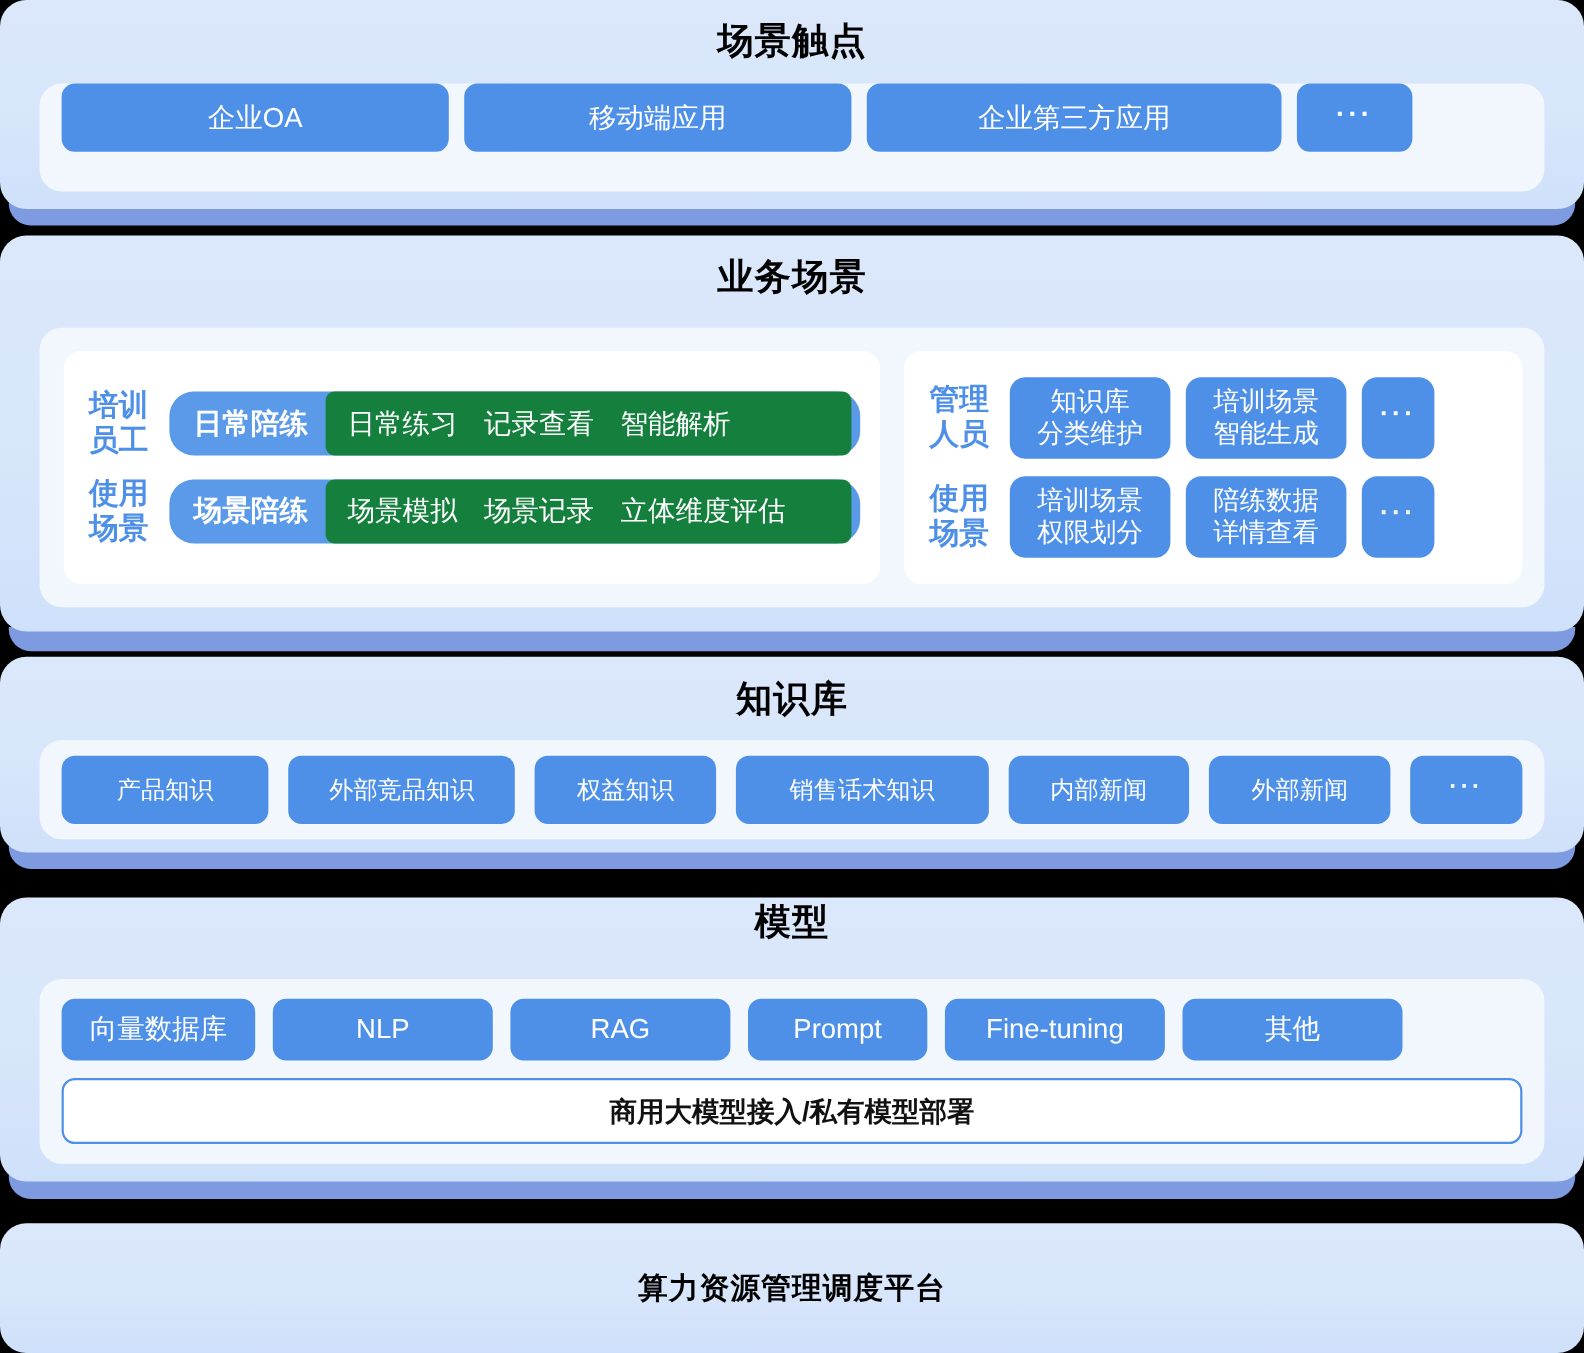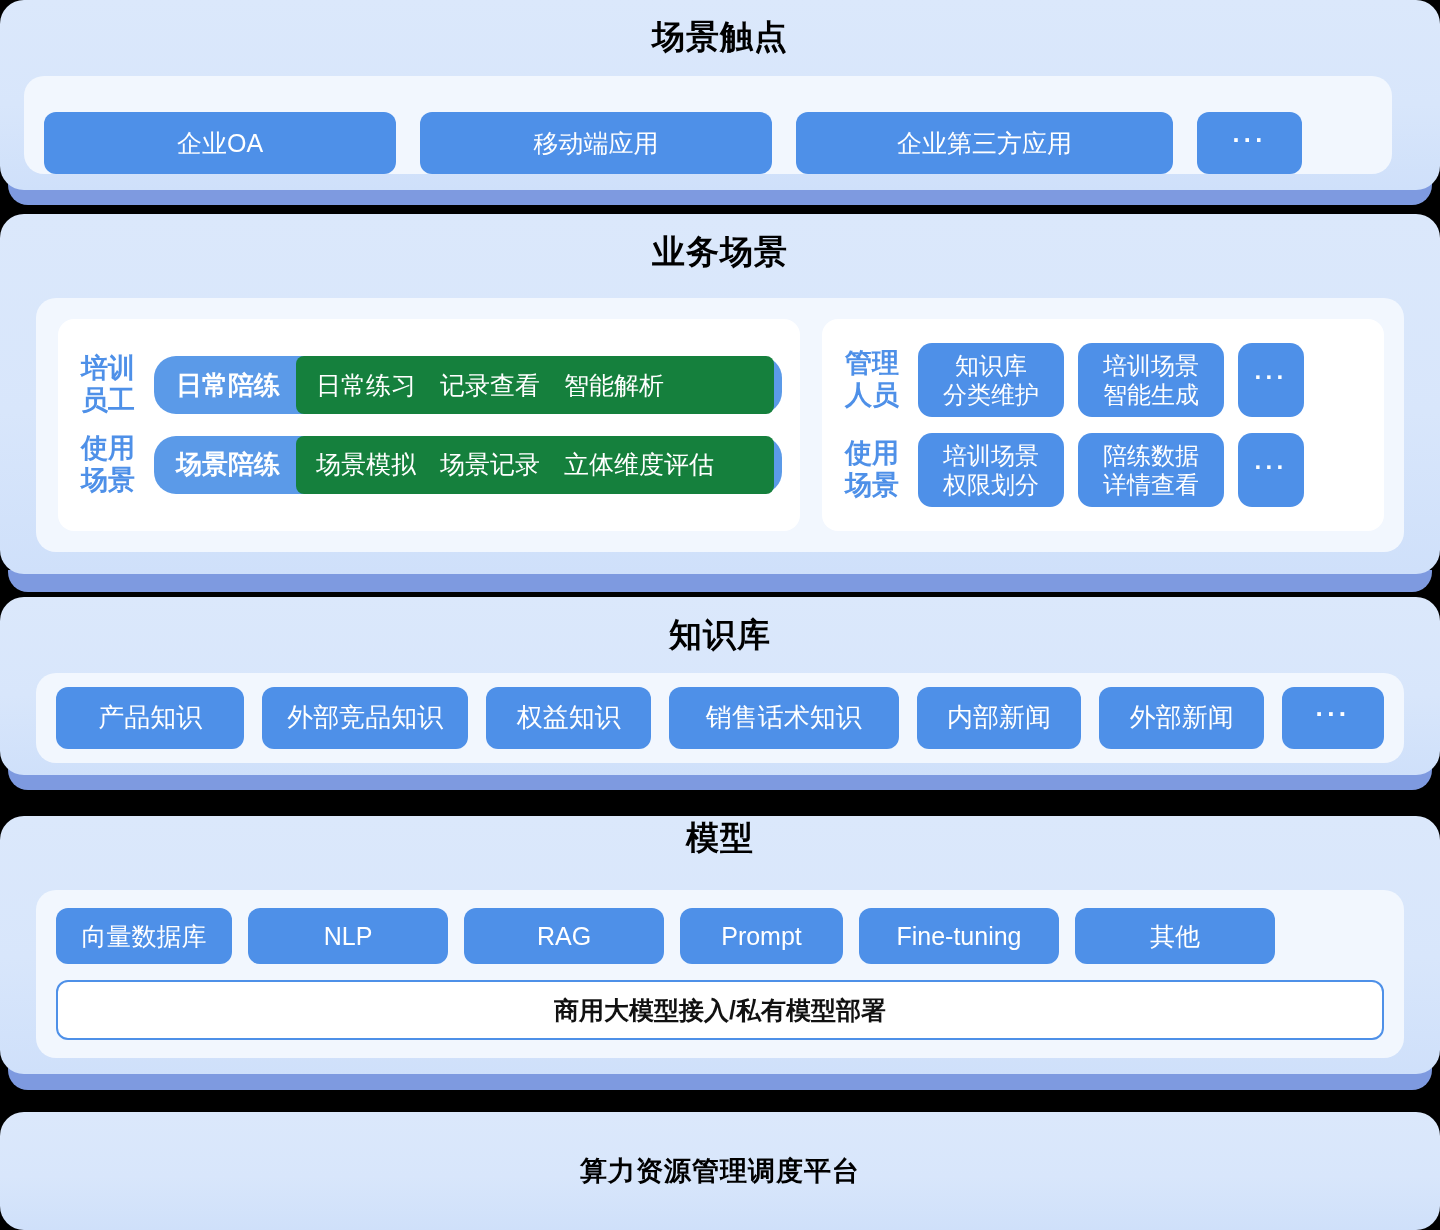--- a/index.html
+++ b/index.html
@@ -85,23 +85,23 @@
     letter-spacing: 3px;
     font-weight: 700;
     padding-bottom: 6px;
   }
 
   
   #sec-touchpoints { top: 0px; height: 205px; }
   #sec-touchpoints .layer-panel { height: 190px; }
   #sec-touchpoints .layer-title { font-size: 33px; padding-top: 15px; }
   #sec-touchpoints .card-outer {
-    position: absolute; left: 24px; top: 76px;
+    position: absolute; left: 36px; top: 76px;
     width: 1368px; height: 98px;
-    display: flex; align-items: flex-end; padding: 0 20px; gap: 24px;
+    display: flex; align-items: flex-start; padding: 0 20px; gap: 14px;
   }
   #sec-touchpoints .chip { height: 62px; font-size: 25px; }
   #sec-touchpoints .chip.c0 { width: 352px; }
   #sec-touchpoints .chip.c1 { width: 352px; }
   #sec-touchpoints .chip.c2 { width: 377px; }
   #sec-touchpoints .chip.c3 { width: 105px; }
 
   
   #sec-business { top: 214px; height: 378px; }
   #sec-business .layer-panel { height: 360px; }
@@ -177,21 +177,21 @@
 
   
   #sec-knowledge { top: 597px; height: 193px; }
   #sec-knowledge .layer-panel { height: 178px; }
   #sec-knowledge .layer-title { font-size: 33px; padding-top: 16px; }
   #sec-knowledge .card-outer {
     position: absolute; left: 36px; top: 76px;
     width: 1368px; height: 90px;
     display: flex; align-items: center; padding: 0 20px; gap: 18px;
   }
-  #sec-knowledge .chip { height: 62px; font-size: 26px; }
+  #sec-knowledge .chip { height: 62px; font-size: 22px; }
   #sec-knowledge .chip.k0 { width: 192px; }
   #sec-knowledge .chip.k1 { width: 210px; }
   #sec-knowledge .chip.k2 { width: 168px; }
   #sec-knowledge .chip.k3 { width: 234px; }
   #sec-knowledge .chip.k4 { width: 168px; }
   #sec-knowledge .chip.k5 { width: 168px; }
   #sec-knowledge .chip.k6 { width: 104px; }
 
   
   #sec-model { top: 816px; height: 274px; }

